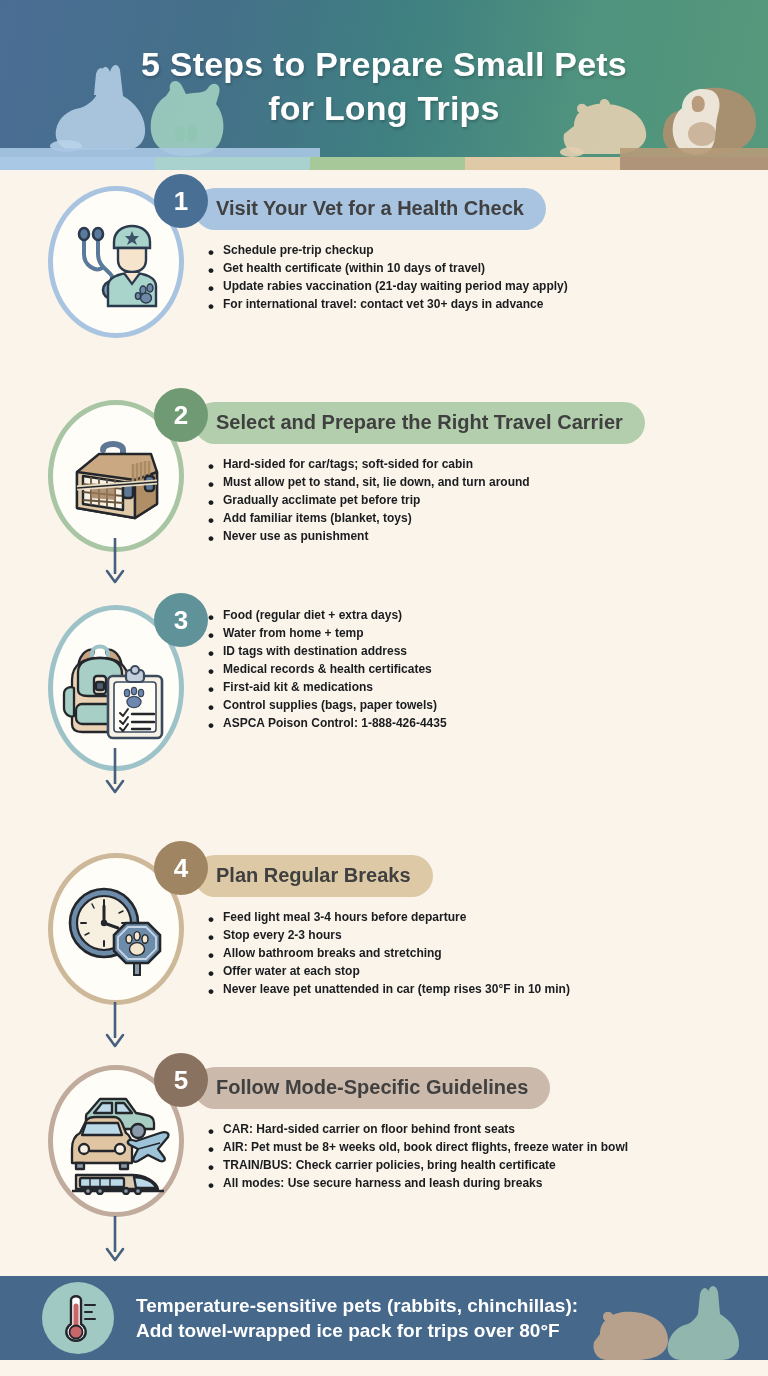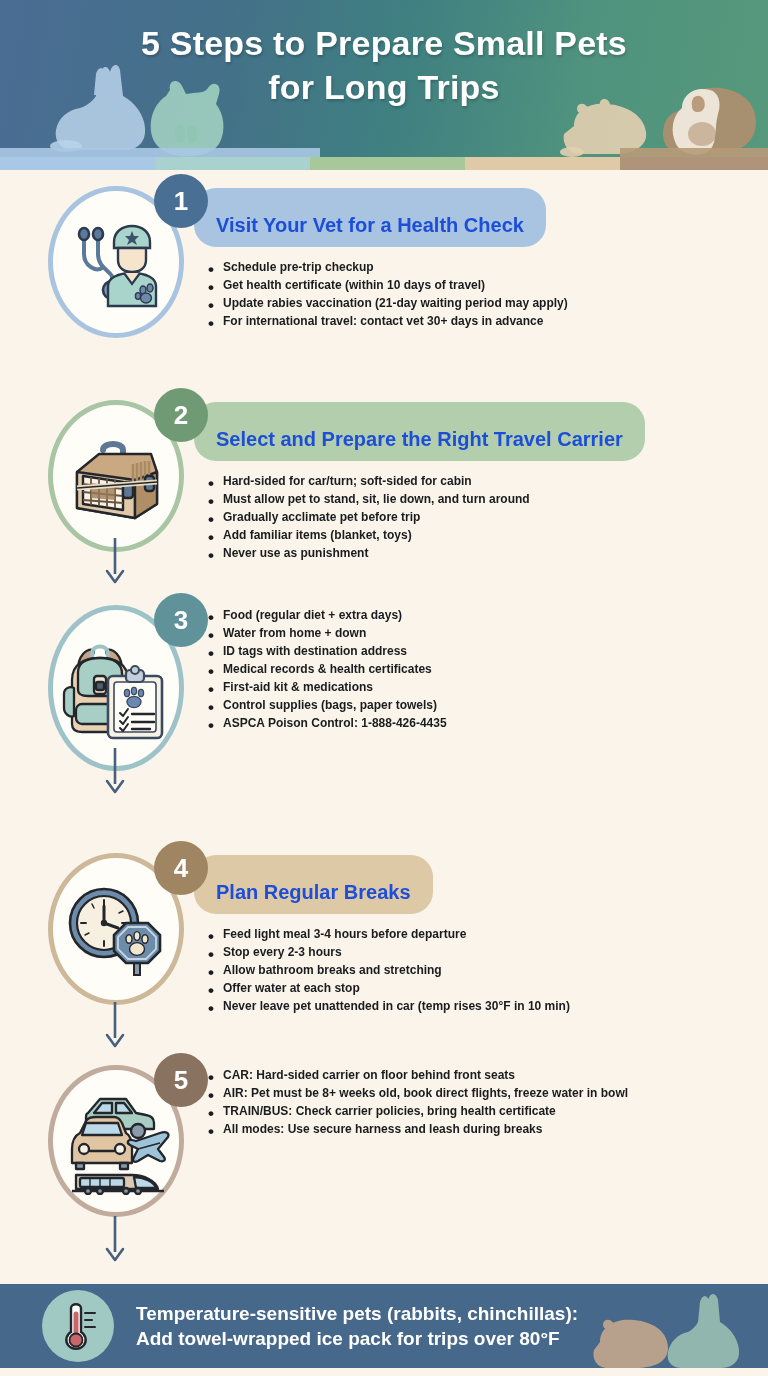--- a/index.html
+++ b/index.html
@@ -18,21 +18,21 @@
     background:linear-gradient(100deg,#4a6d94 0%,#447089 28%,#3f8081 52%,#4f927e 74%,#56997c 100%);
     overflow:hidden;
   }
   .header-title {
     position:relative; z-index:5;
     text-align:center;
     color:#ffffff;
     font-size:34px;
     font-weight:bold;
     line-height:1.28;
-    padding-top:22px;
+    padding-top:43px;
     letter-spacing:.2px;
     text-shadow:1px 2px 3px rgba(0,0,0,.22);
   }
   .sil { position:absolute; z-index:2; }
   .ground { position:absolute; bottom:12px; height:10px; z-index:3; }
 
   .colorstrip { position:absolute; bottom:0; left:0; width:768px; height:13px; display:flex; z-index:4;}
   .colorstrip span { height:100%; }
 
   
@@ -64,24 +64,24 @@
     border-radius:50%;
     color:#fff;
     font-size:26px; font-weight:bold;
     display:flex; align-items:center; justify-content:center;
     z-index:6;
   }
   .content { flex:1; padding-right:12px; padding-top:10px; }
   .pill {
     display:inline-block;
     border-radius:22px;
-    padding:26px 22px 10px 22px;
+    padding:9px 22px 10px 22px;
     font-size:20px;
     font-weight:bold;
-    color:#1d4ed8;
+    color:#404040;
     margin-bottom:12px;
   }
   ul.bullets { list-style:none; padding-left:14px; }
   ul.bullets li {
     position:relative;
     font-size:12px;
     font-weight:bold;
     color:#1a1c1f;
     line-height:1.42;
     padding-left:15px;
@@ -94,21 +94,21 @@
   }
   .connector {
     position:absolute;
     left:104px;
     width:22px;
     z-index:1;
   }
 
   
   .footer {
-    position:absolute; left:0; bottom:8px;
+    position:absolute; left:0; bottom:16px;
     width:768px; height:84px;
     background:#46688b;
     display:flex; align-items:center;
     overflow:hidden;
   }
   .thermo-circle {
     margin-left:42px;
     width:72px; height:72px; flex:0 0 72px;
     border-radius:50%;
     background:#9fc9c2;
@@ -240,21 +240,21 @@
           </g>
         </svg>
       </div>
       <div class="badge" style="background:#6f9a74;">
         <span>2</span>
       </div>
     </div>
     <div class="content">
       <div class="pill" style="background:#b3ceac;text-align:center;">Select and Prepare the Right Travel Carrier</div>
       <ul class="bullets">
-        <li>Hard-sided for car/turn; soft-sided for cabin</li>
+        <li>Hard-sided for car/tags; soft-sided for cabin</li>
         <li>Must allow pet to stand, sit, lie down, and turn around</li>
         <li>Gradually acclimate pet before trip</li>
         <li>Add familiar items (blanket, toys)</li>
         <li>Never use as punishment</li>
       </ul>
     </div>
   </div>
 
   <svg class="connector" style="top:578px;" width="22" height="48" viewBox="0 0 22 48">
     <line x1="11" y1="0" x2="11" y2="36" stroke="#46607d" stroke-width="2.6"></line>
@@ -296,21 +296,21 @@
           </g>
         </svg>
       </div>
       <div class="badge" style="background:#5f9299;">
         <span>3</span>
       </div>
     </div>
     <div class="content">
       <ul class="bullets">
         <li>Food (regular diet + extra days)</li>
-        <li>Water from home + down</li>
+        <li>Water from home + temp</li>
         <li>ID tags with destination address</li>
         <li>Medical records &amp; health certificates</li>
         <li>First-aid kit &amp; medications</li>
         <li>Control supplies (bags, paper towels)</li>
         <li>ASPCA Poison Control: 1-888-426-4435</li>
       </ul>
     </div>
   </div>
 
   <svg class="connector" style="top:832px;" width="22" height="48" viewBox="0 0 22 48">
@@ -393,20 +393,21 @@
             <circle cx="66" cy="104" r="3" fill="#8a9aa8"></circle>
               <circle cx="78" cy="104" r="3" fill="#8a9aa8"></circle>
           </g>
         </svg>
       </div>
       <div class="badge" style="background:#8a7261;">
         <span>5</span>
       </div>
     </div>
     <div class="content">
+      <div class="pill" style="background:#cbb9ab;">Follow Mode-Specific Guidelines</div>
       <ul class="bullets">
         <li>CAR: Hard-sided carrier on floor behind front seats</li>
         <li>AIR: Pet must be 8+ weeks old, book direct flights, freeze water in bowl</li>
         <li>TRAIN/BUS: Check carrier policies, bring health certificate</li>
         <li>All modes: Use secure harness and leash during breaks</li>
       </ul>
     </div>
   </div>
 </div>
 

